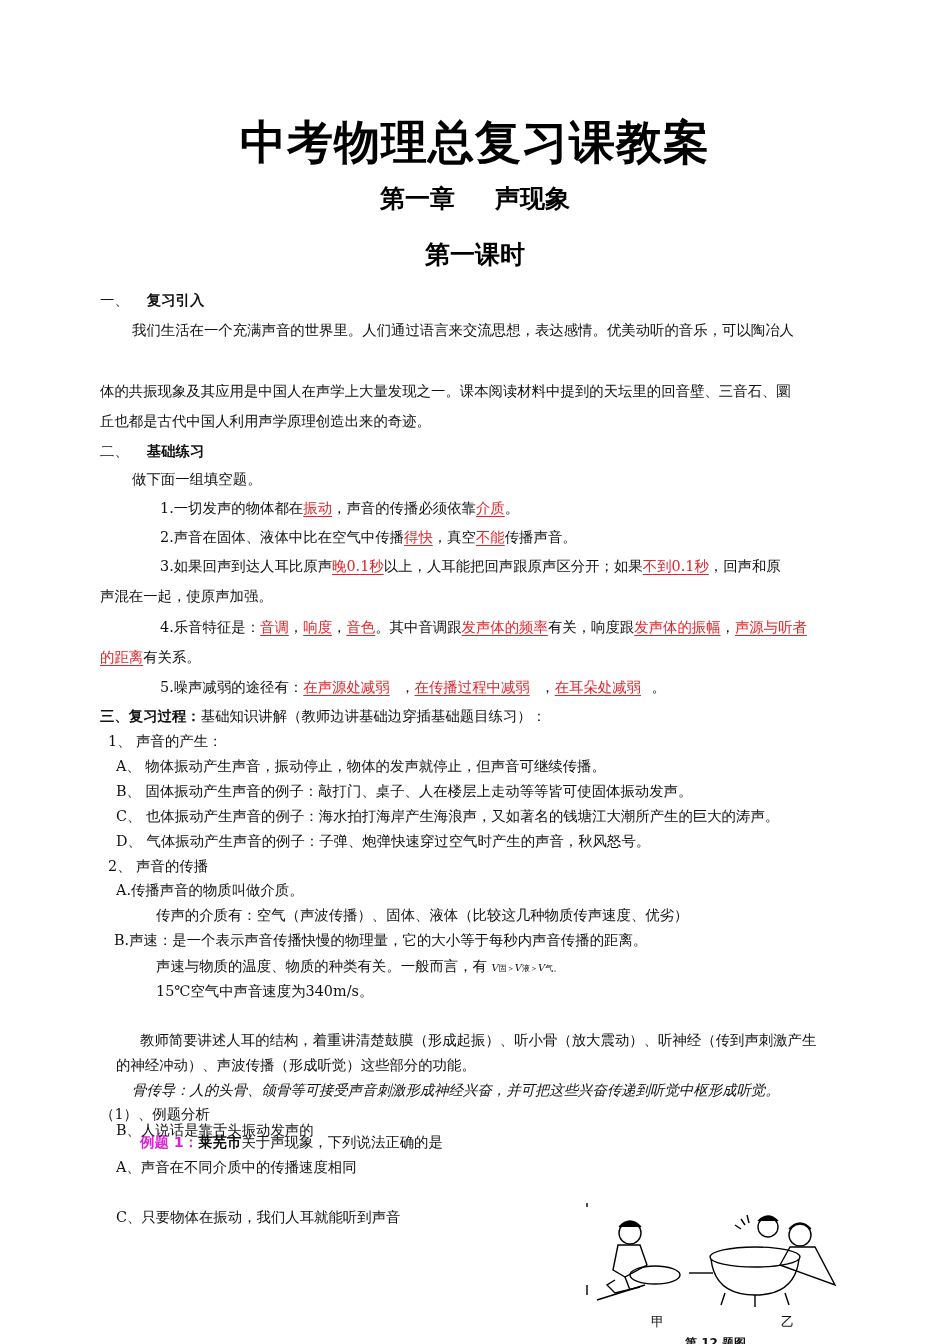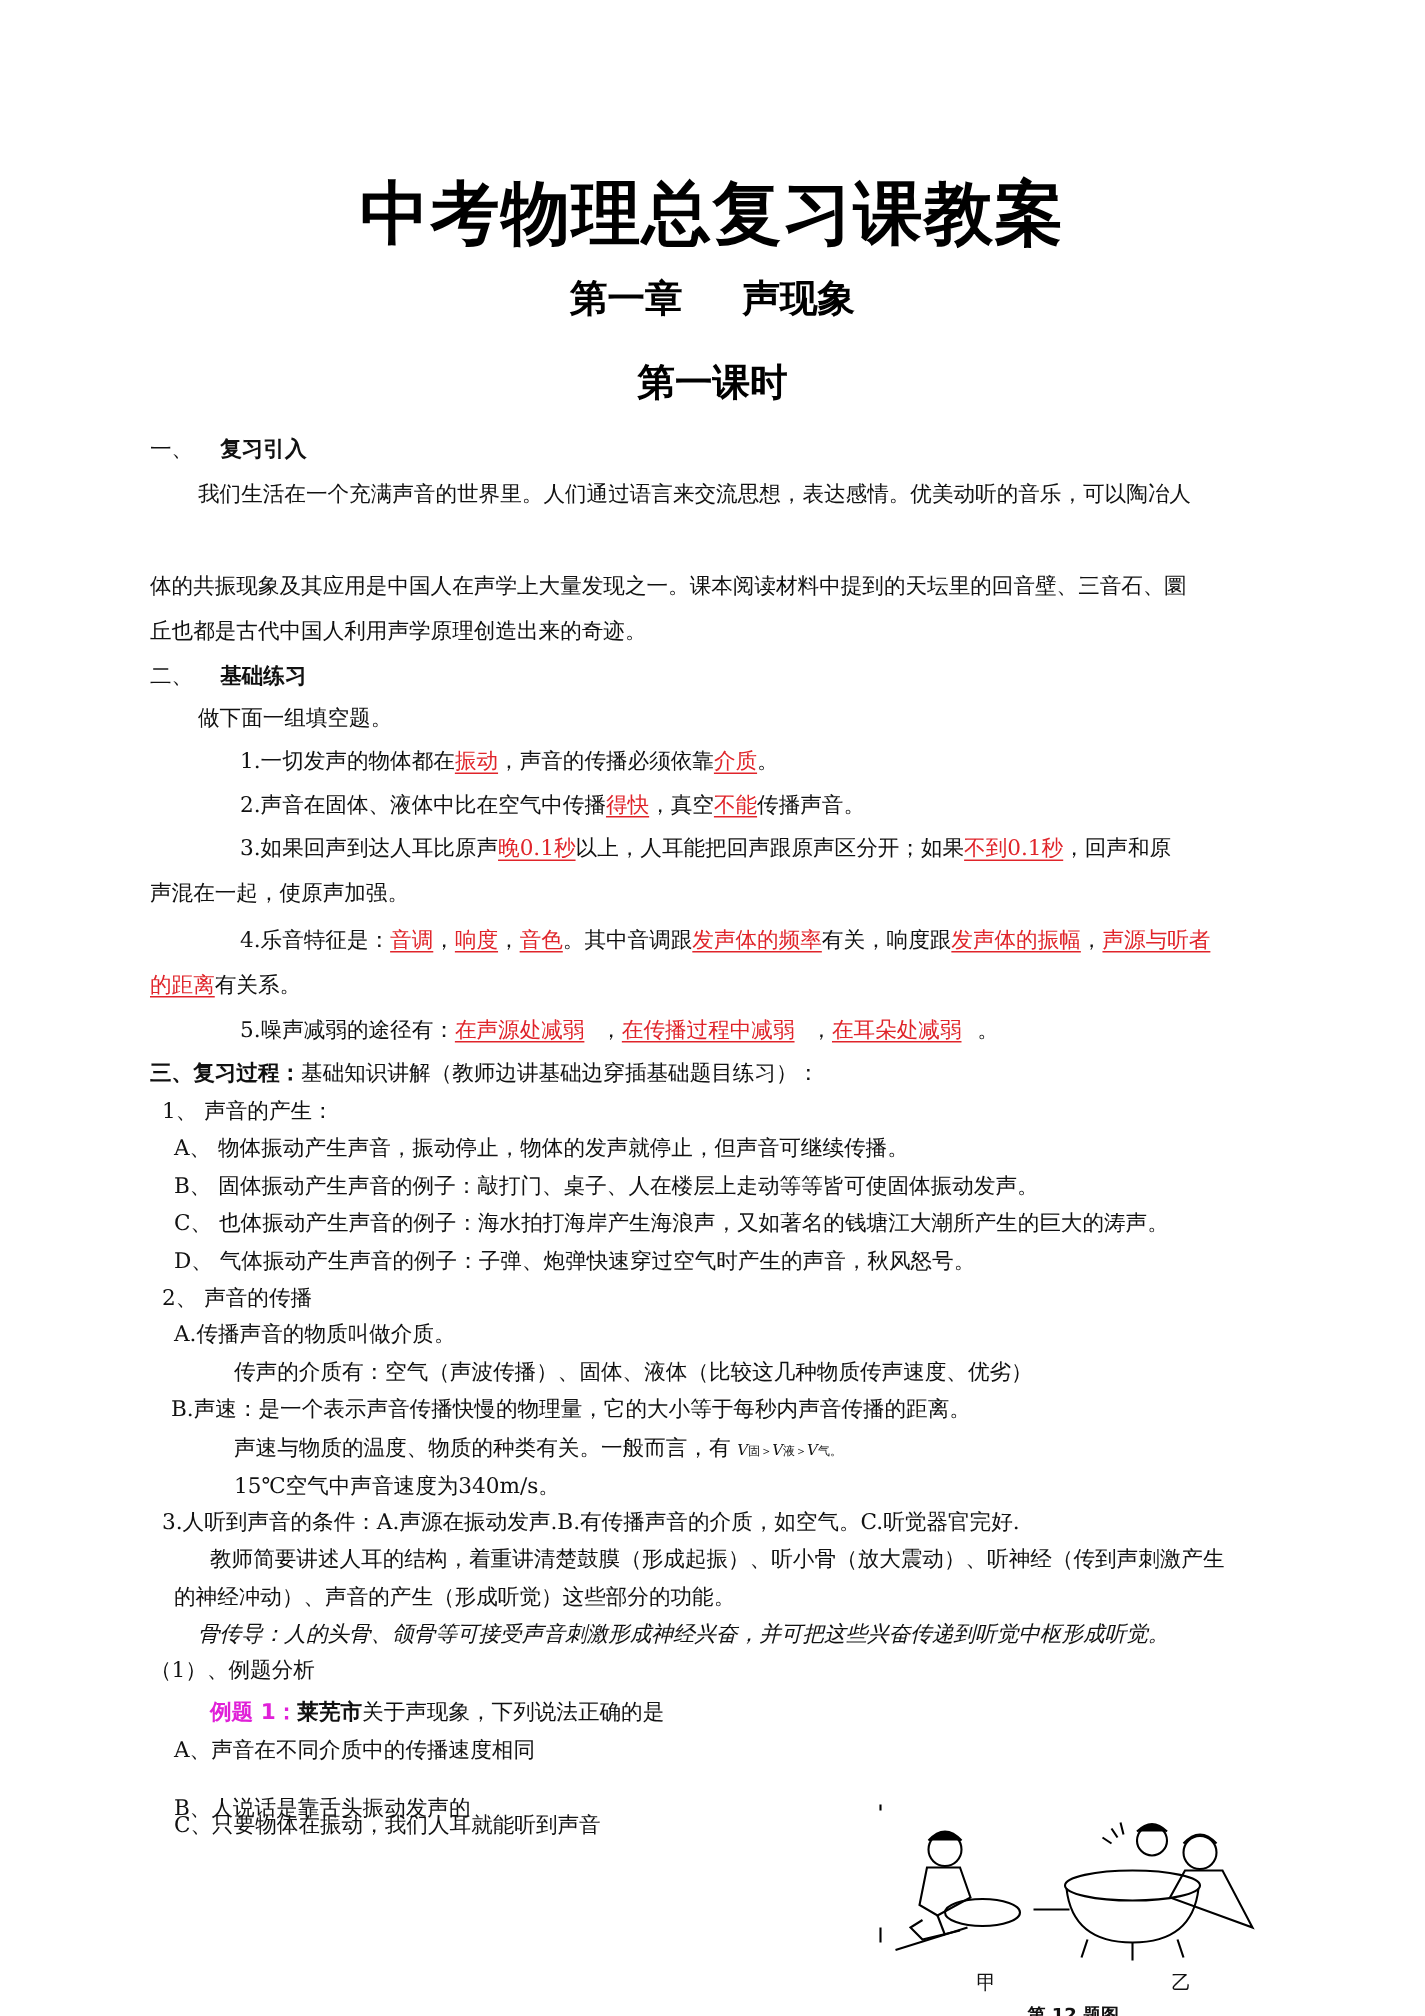--- a/index.html
+++ b/index.html
@@ -102,31 +102,30 @@
 
   <div class="line" style="top:856px; left:108px;">2、 声音的传播</div>
   <div class="line" style="top:880px; left:116px;">A.传播声音的物质叫做介质。</div>
   <div class="line" style="top:905px; left:156px;">传声的介质有：空气（声波传播）、固体、液体（比较这几种物质传声速度、优劣）</div>
   <div class="line" style="top:930px; left:114px;">B.声速：是一个表示声音传播快慢的物理量，它的大小等于每秒内声音传播的距离。</div>
   <div class="line" style="top:956px; left:156px;">
     <span>声速与物质的温度、物质的种类有关。一般而言，有 </span><span class="small-v">V</span><span class="small-sub">固</span><span class="small-sub">＞</span><span class="small-v">V</span><span class="small-sub">液</span><span class="small-sub">＞</span><span class="small-v">V</span><span class="small-sub">气</span><span class="small-sub">。</span>
   </div>
   <div class="line" style="top:981px; left:156px;">15℃空气中声音速度为340m/s。</div>
 
-  <div class="line" style="top:1005px; left:108px;">3.人听到声音的条件：A.声源在振动发声.B.有传播声音的介质，如空气。C.听觉器官完好.</div>
   <div class="line" style="top:1030px; left:140px;">教师简要讲述人耳的结构，着重讲清楚鼓膜（形成起振）、听小骨（放大震动）、听神经（传到声刺激产生</div>
-  <div class="line" style="top:1055px; left:116px;">的神经冲动）、声音的产生（形成听觉）这些部分的功能。</div>
+  <div class="line" style="top:1055px; left:116px;">的神经冲动）、声波传播（形成听觉）这些部分的功能。</div>
   <div class="line" style="top:1080px; left:132px;font-style:italic;">骨传导：人的头骨、颌骨等可接受声音刺激形成神经兴奋，并可把这些兴奋传递到听觉中枢形成听觉。</div>
   <div class="line" style="top:1104px;">（1）、例题分析</div>
 
   <div class="line" style="top:1132px; left:140px;">
     <span class="magenta">例题 1：</span><span class="bold">莱芜市</span><span>关于声现象，下列说法正确的是</span>
   </div>
   <div class="line" style="top:1157px; left:116px;">A、声音在不同介质中的传播速度相同</div>
-  <div class="line" style="top:1196px; left:116px;">B、人说话是靠舌头振动发声的</div>
+  <div class="line" style="top:1120px; left:116px;">B、人说话是靠舌头振动发声的</div>
   <div class="line" style="top:1207px; left:116px;">C、只要物体在振动，我们人耳就能听到声音</div>
 
   <div class="figure">
     <svg width="280" height="149" viewBox="0 0 280 149">
       <g stroke="#000" stroke-width="1.4" fill="none">
 
         <line x1="2" y1="8" x2="2" y2="12"></line>
         <line x1="2" y1="90" x2="2" y2="100"></line>
 
         <circle cx="45" cy="38" r="11" fill="#fff"></circle>

